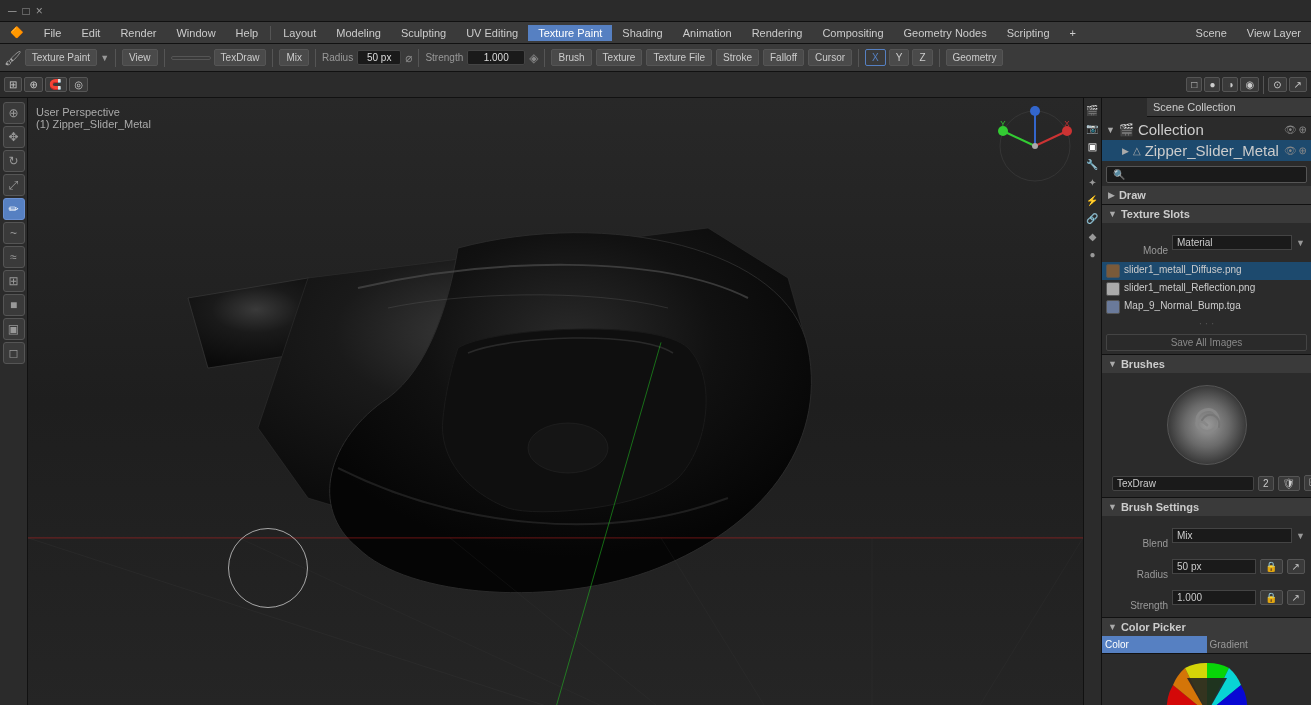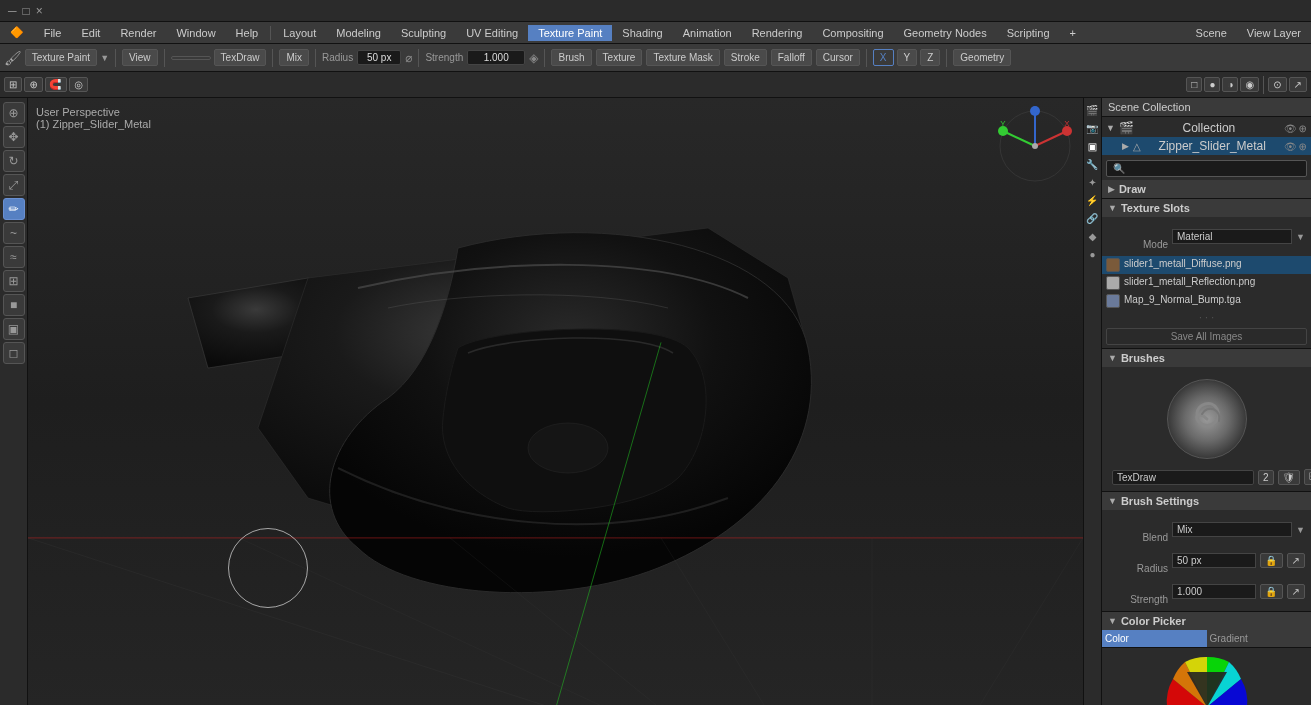--- a/index.html
+++ b/index.html
@@ -90,33 +90,33 @@
       display: flex; align-items: center; justify-content: center;
     }
     .panel-icon.active { color: #fff; }
 
     
     #right-area { display: flex; width: 228px; }
 
     
     .scene-header {
       background: #3a3a3a; padding: 3px 6px; font-size: 11px;
-      border-bottom: 1px solid #111; display: flex; align-items: center; gap: 4px;
+      border-bottom: 1px solid #111; display: flex; align-items: center; gap: 4px; margin-left: 45px;
     }
 
     
     .collection-tree { padding: 2px 0; }
     .collection-row {
       display: flex; align-items: center; padding: 2px 4px; gap: 4px;
       cursor: pointer; white-space: nowrap;
     }
     .collection-row.active { background: #1d4a6e; }
     .collection-row .indent { width: 12px; }
     .collection-row .arrow { font-size: 9px; color: #aaa; }
-    .collection-row .col-label { font-size: 12px; color: #ccc; flex: 1; text-align: center; }
+    .collection-row .col-label { font-size: 15px; color: #ccc; flex: 1; }
     .collection-row .col-actions { display: flex; gap: 2px; margin-left: auto; }
     .col-action { font-size: 10px; color: #888; cursor: pointer; }
 
     
     .panel-section { border-bottom: 1px solid #111; }
     .panel-section-header {
       background: #3a3a3a; padding: 3px 6px; display: flex; align-items: center;
       gap: 4px; cursor: pointer;
     }
     .panel-section-header .section-label { font-size: 11px; color: #ccc; font-weight: bold; }
@@ -246,21 +246,21 @@
   <span class="toolbar-label">Radius</span>
   <input class="toolbar-input number-field" type="text" value="50 px" style="">
   <span style="font-size:12px; color:#888;">⌀</span>
   <div class="toolbar-divider"></div>
   <span class="toolbar-label">Strength</span>
   <input class="toolbar-input number-field wide" type="text" value="1.000" style="">
   <span style="font-size:12px; color:#888;">◈</span>
   <div class="toolbar-divider"></div>
   <button class="toolbar-btn">Brush</button>
   <button class="toolbar-btn">Texture</button>
-  <button class="toolbar-btn">Texture Mask</button>
+  <button class="toolbar-btn">Texture File</button>
   <button class="toolbar-btn">Stroke</button>
   <button class="toolbar-btn">Falloff</button>
   <button class="toolbar-btn">Cursor</button>
   <div class="toolbar-divider"></div>
   <div class="toolbar-section">
     <button class="toolbar-btn" style="background:#3a3a3a; color:#5680c2; border-color:#5680c2;">X</button>
     <button class="toolbar-btn">Y</button>
     <button class="toolbar-btn">Z</button>
   </div>
   <div class="toolbar-divider"></div>

